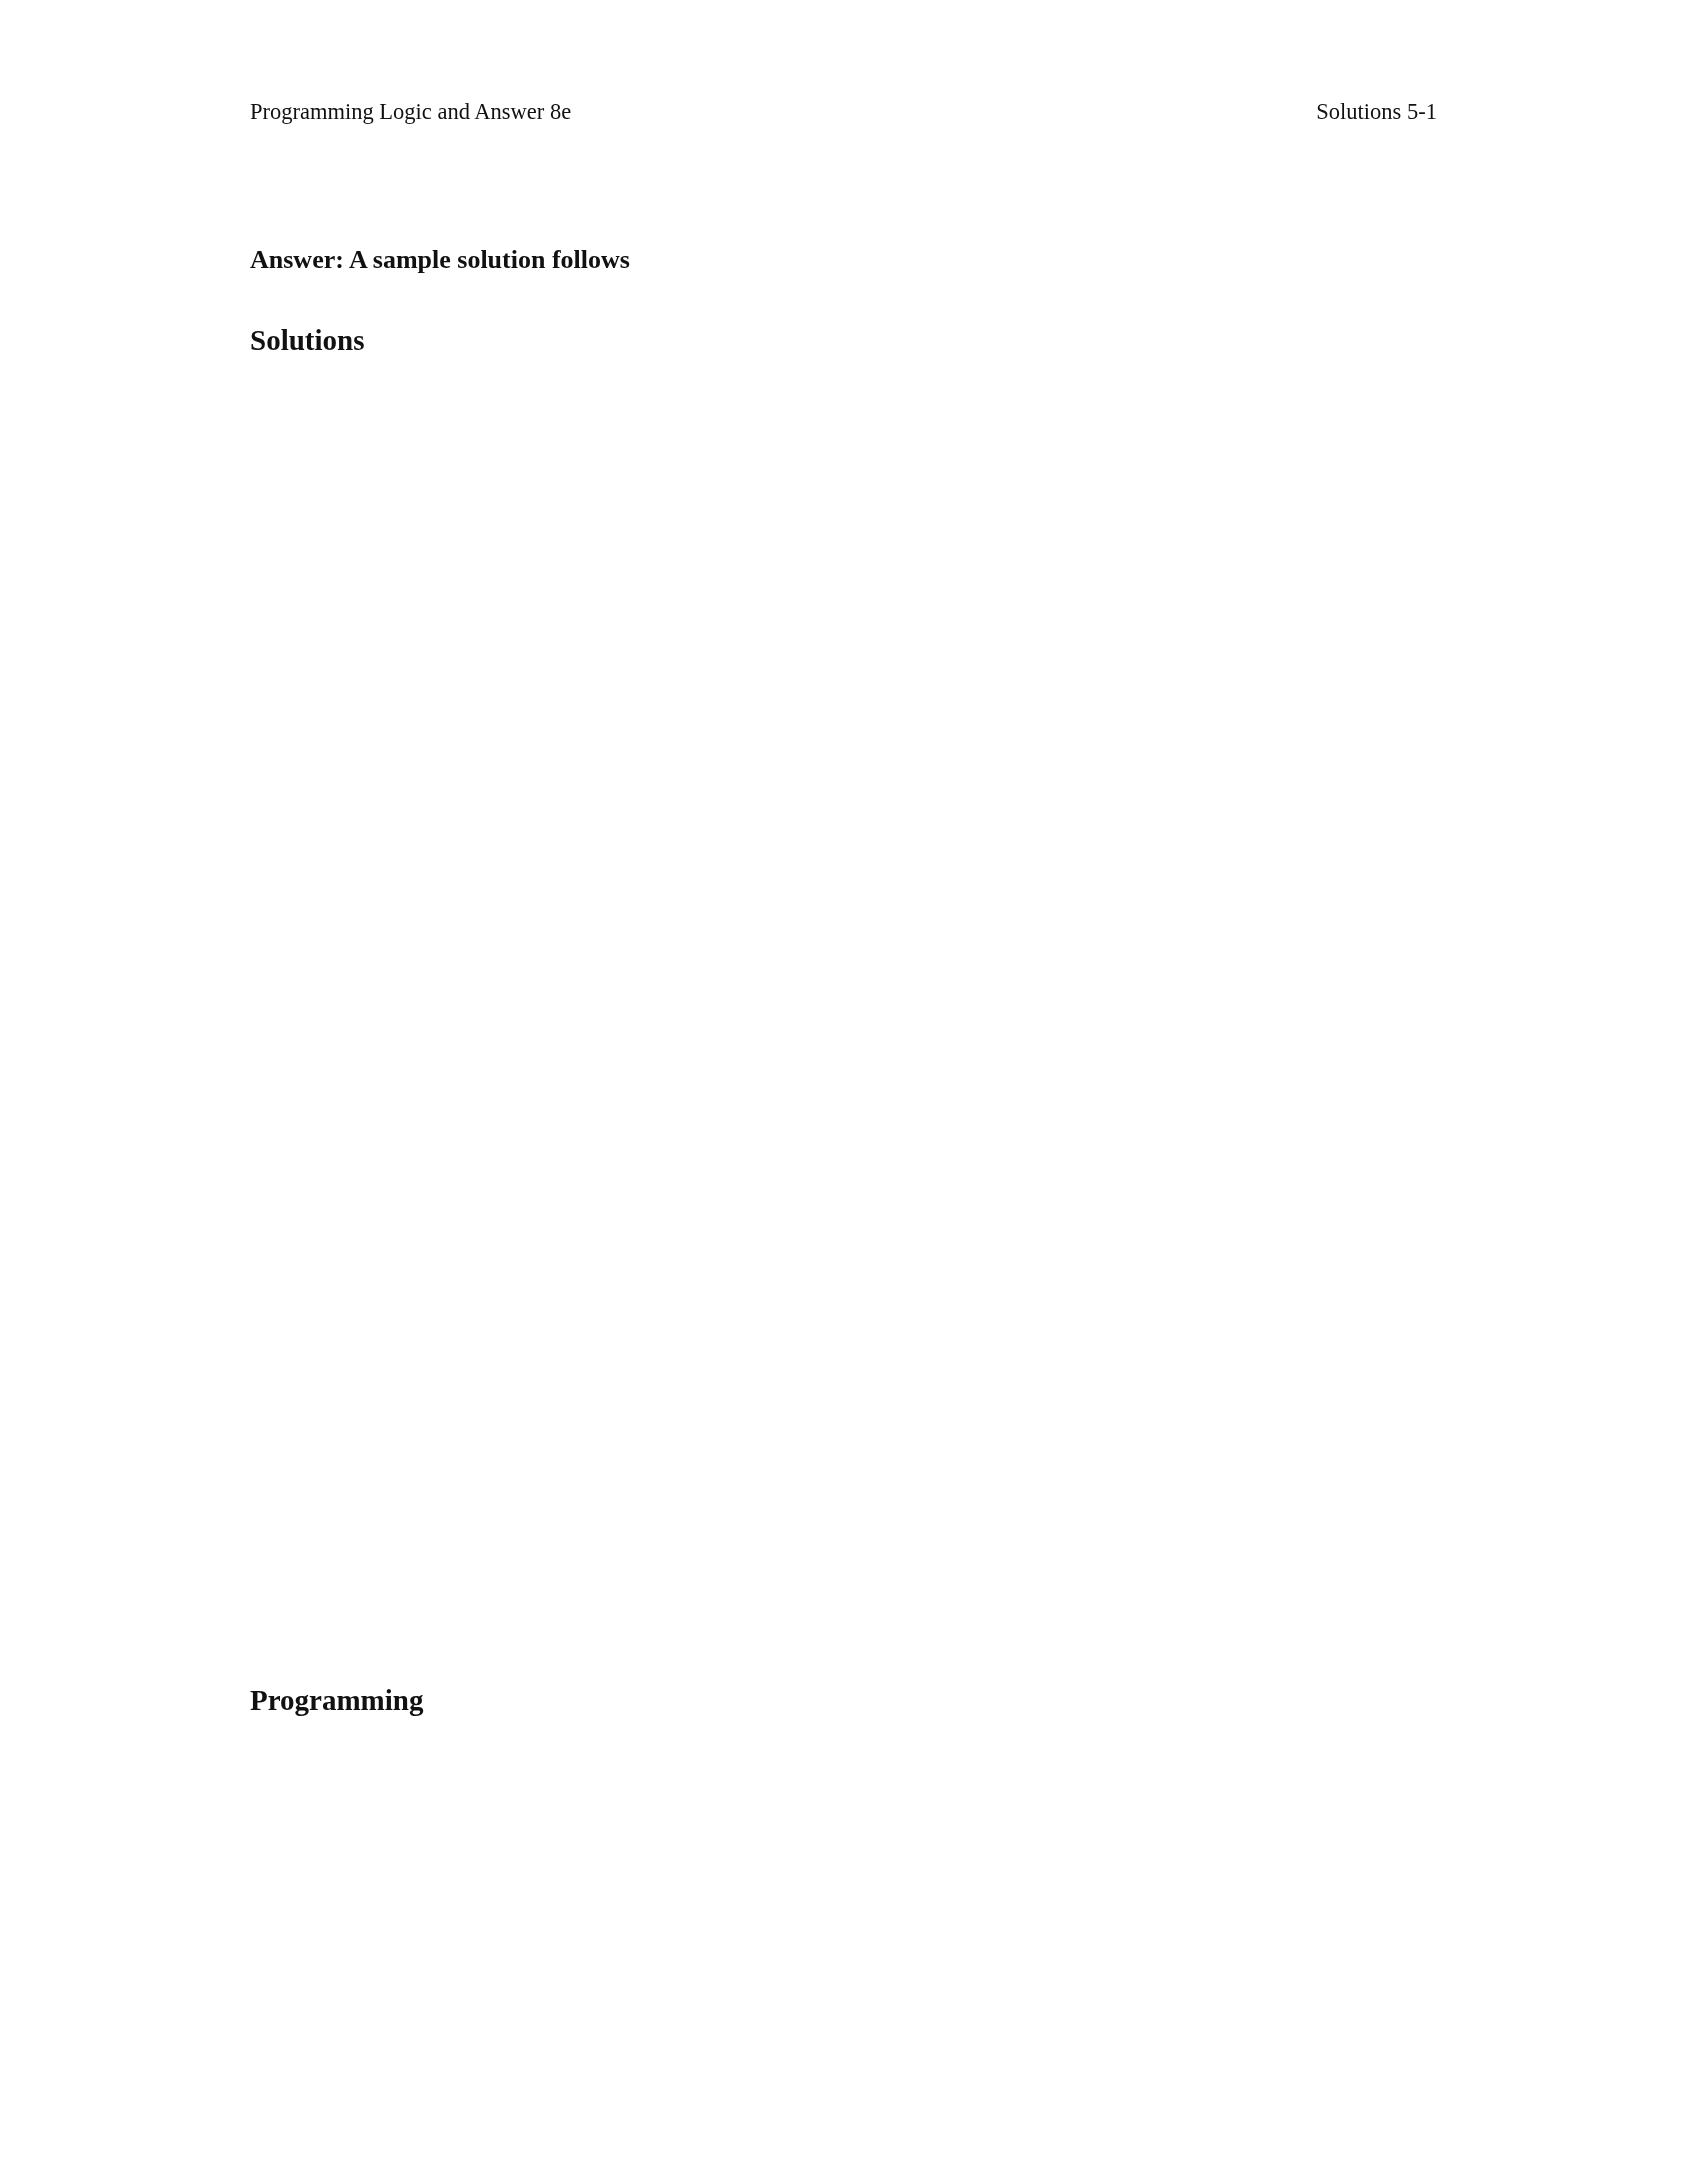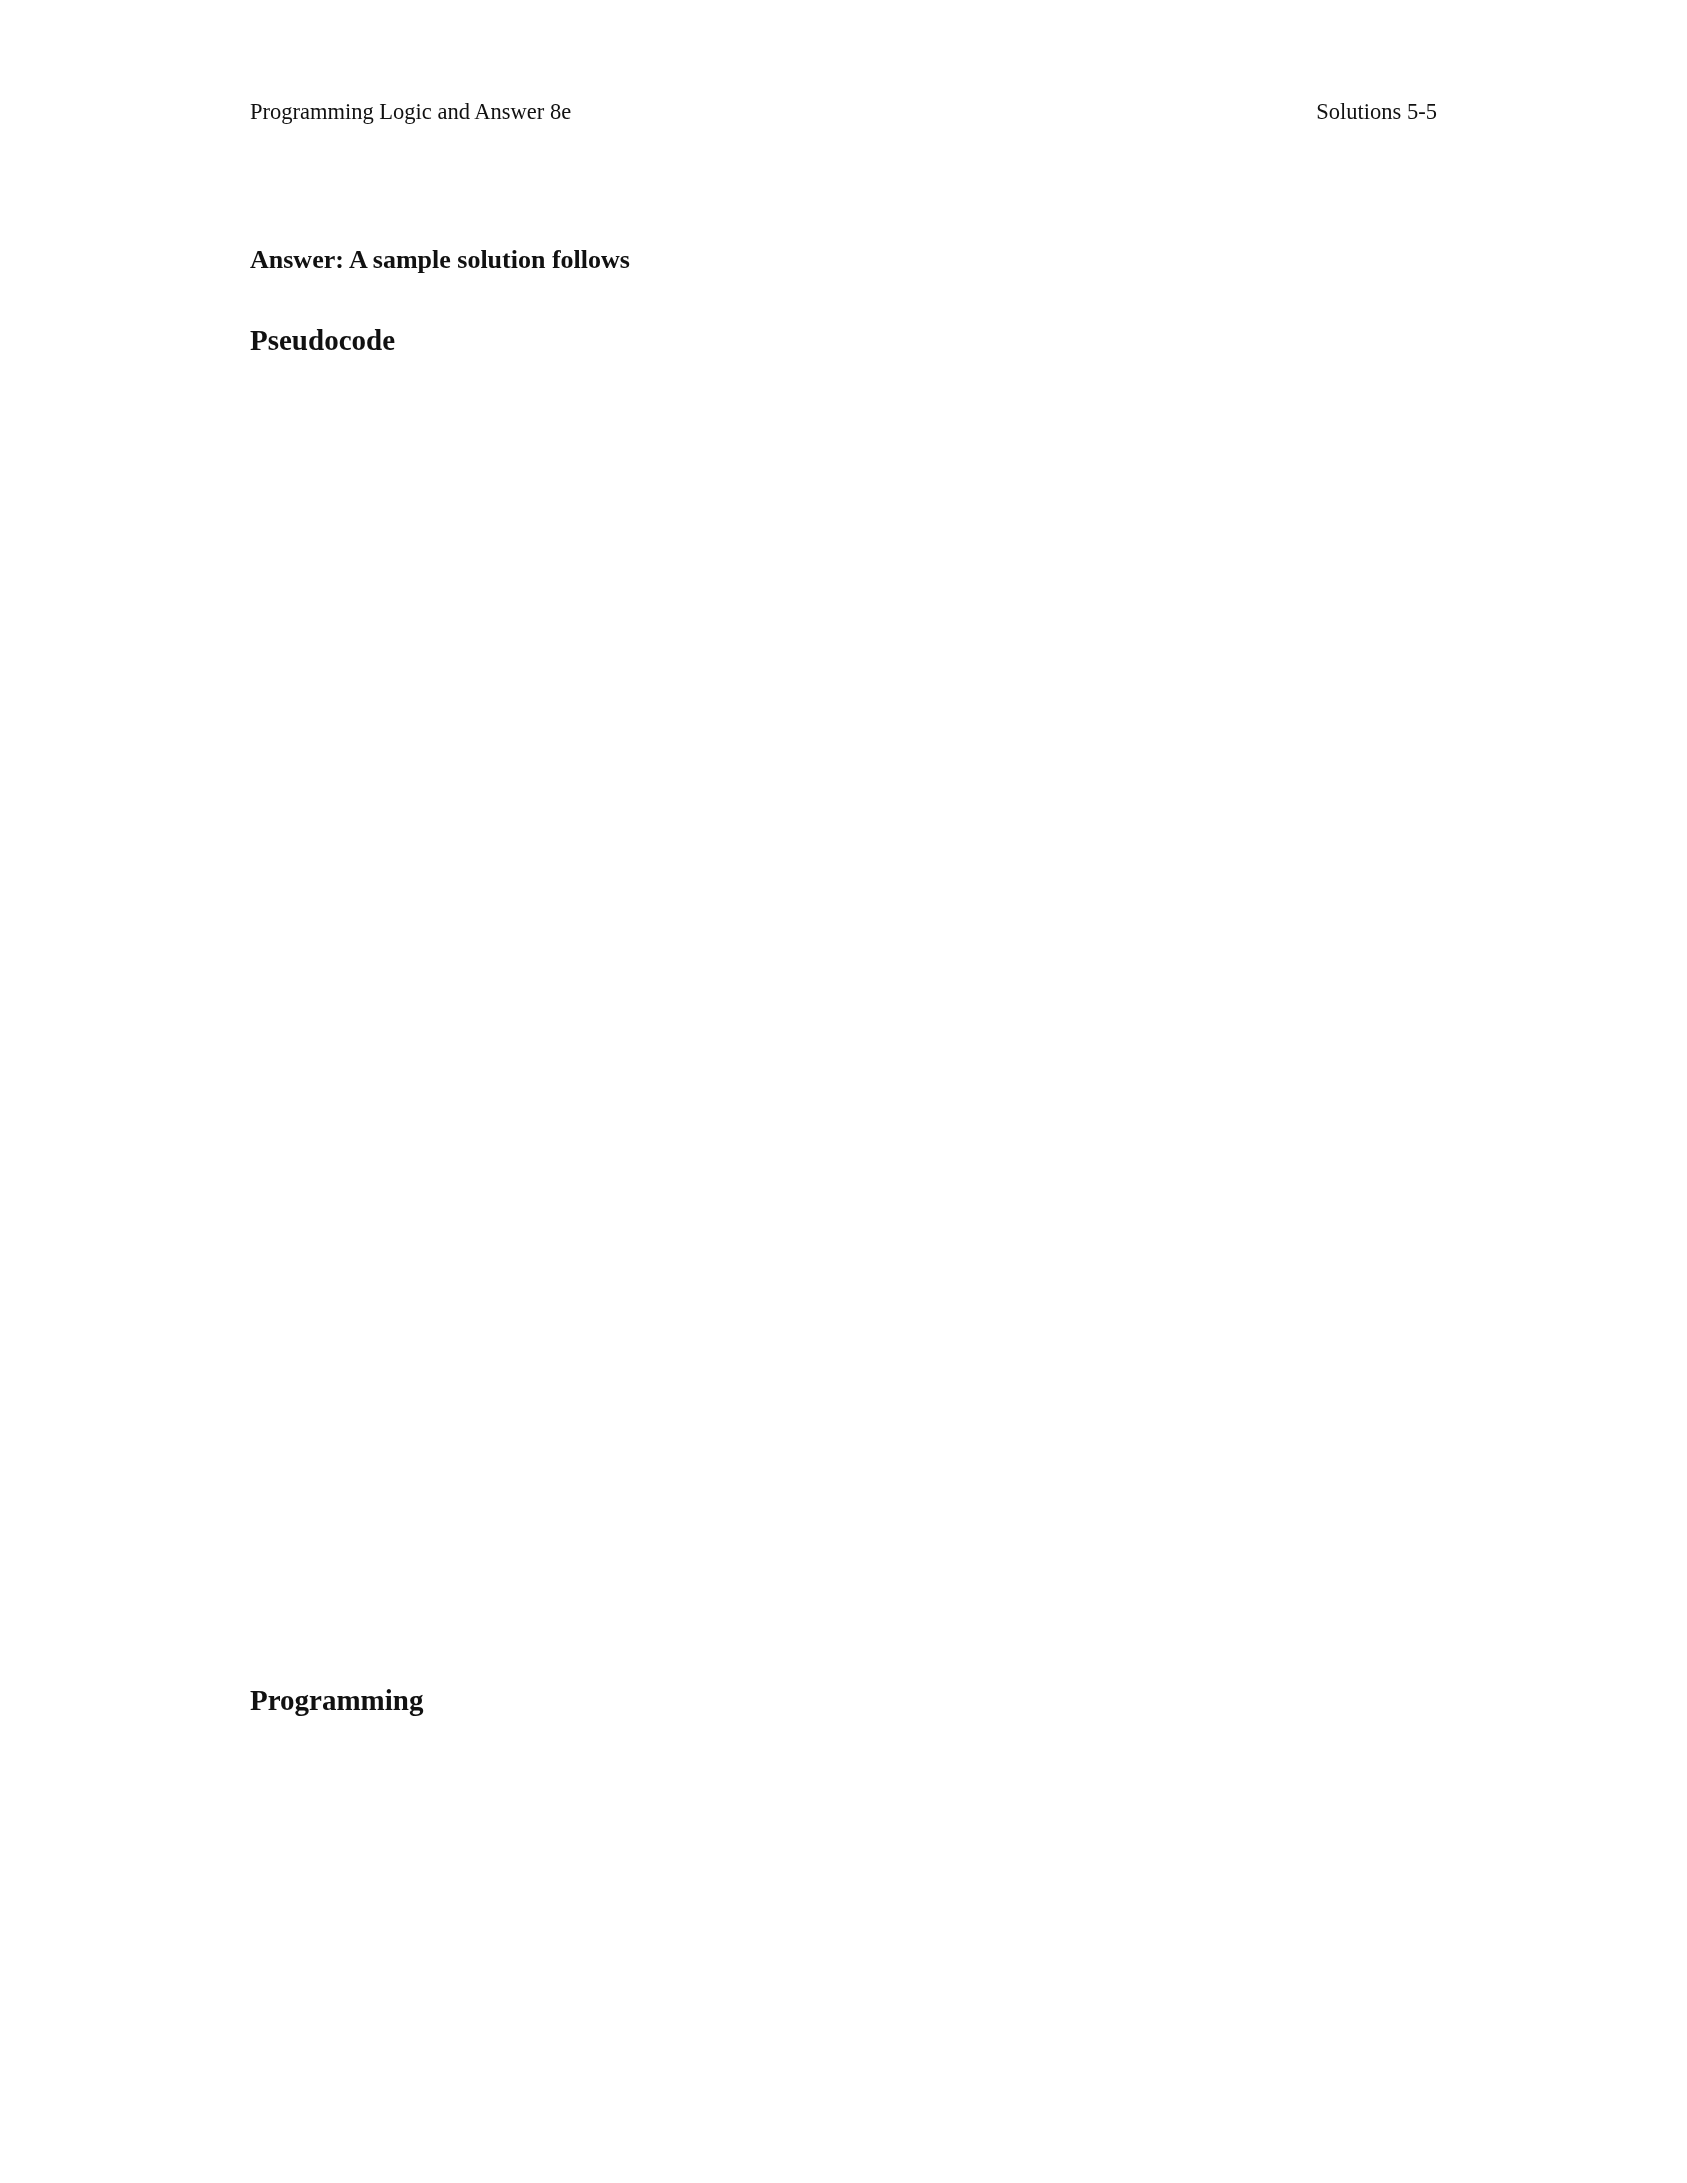--- a/index.html
+++ b/index.html
@@ -16,18 +16,18 @@
   .hdr-left{left:250px;}
   .hdr-right{right:250px;}
   .answer{position:absolute;left:250px;top:245px;font-size:26px;font-weight:bold;color:#111;}
   .h2{position:absolute;left:250px;font-size:29px;font-weight:bold;color:#111;}
 </style>
 </head>
 <body>
 
 <div class="page">
   <div class="hdr hdr-left">Programming Logic and Answer 8e</div>
-  <div class="hdr hdr-right">Solutions 5-5</div>
+  <div class="hdr hdr-right">Solutions 5-1</div>
   <div class="answer">Answer:  A sample solution follows</div>
-  <div class="h2" style="top:324px">Pseudocode</div>
+  <div class="h2" style="top:324px">Solutions</div>
   <div class="h2" style="top:1684px">Programming</div>
 </div>
 
 
 </body></html>

